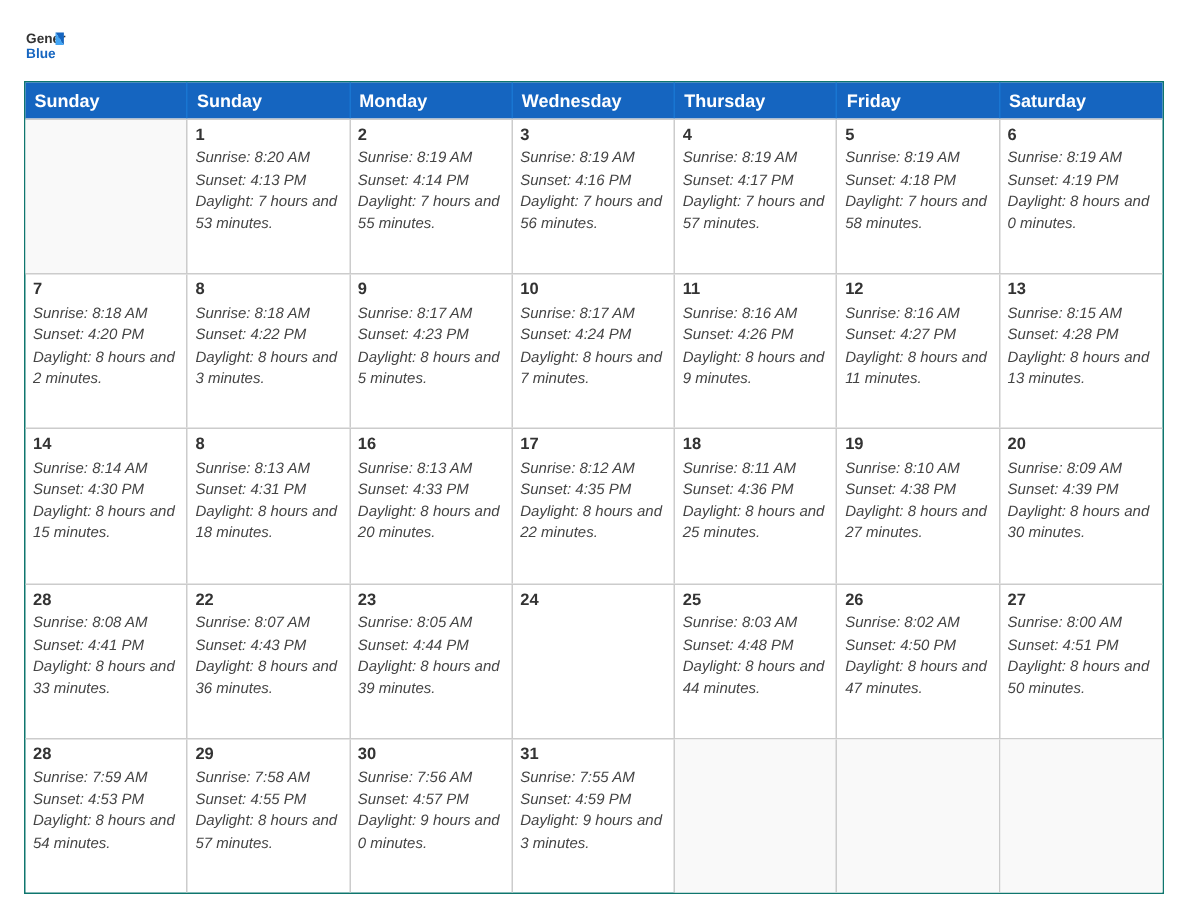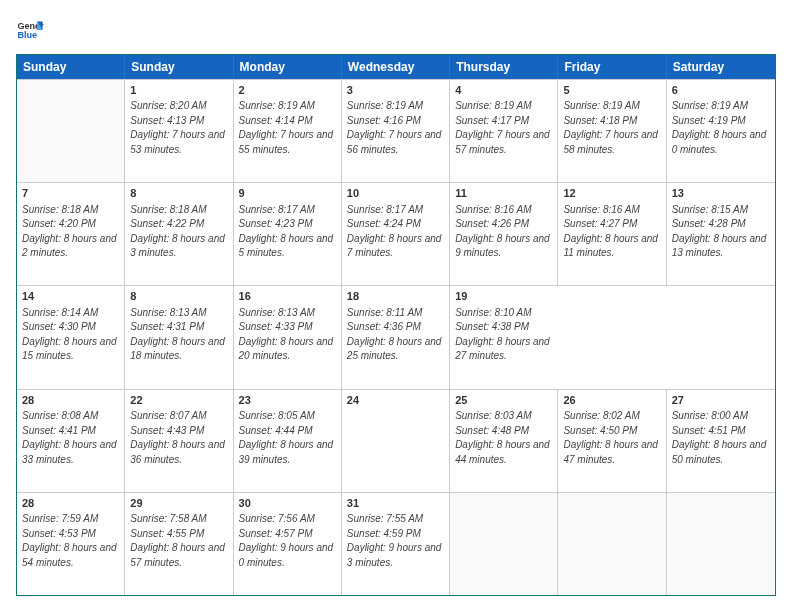--- a/index.html
+++ b/index.html
@@ -194,26 +194,34 @@
       </div>
           <div class="cal-cell">
         <span class="cell-date">8</span>
         <span class="cell-info">Sunrise: 8:13 AM<br>Sunset: 4:31 PM<br>Daylight: 8 hours and 18 minutes.</span>
       </div>
           <div class="cal-cell">
         <span class="cell-date">16</span>
         <span class="cell-info">Sunrise: 8:13 AM<br>Sunset: 4:33 PM<br>Daylight: 8 hours and 20 minutes.</span>
       </div>
           <div class="cal-cell">
+        <span class="cell-date">17</span>
+        <span class="cell-info">Sunrise: 8:12 AM<br>Sunset: 4:35 PM<br>Daylight: 8 hours and 22 minutes.</span>
+      </div>
+          <div class="cal-cell">
         <span class="cell-date">18</span>
         <span class="cell-info">Sunrise: 8:11 AM<br>Sunset: 4:36 PM<br>Daylight: 8 hours and 25 minutes.</span>
       </div>
           <div class="cal-cell">
         <span class="cell-date">19</span>
         <span class="cell-info">Sunrise: 8:10 AM<br>Sunset: 4:38 PM<br>Daylight: 8 hours and 27 minutes.</span>
+      </div>
+          <div class="cal-cell">
+        <span class="cell-date">20</span>
+        <span class="cell-info">Sunrise: 8:09 AM<br>Sunset: 4:39 PM<br>Daylight: 8 hours and 30 minutes.</span>
       </div>
         </div>
         <div class="cal-row">
           <div class="cal-cell">
         <span class="cell-date">28</span>
         <span class="cell-info">Sunrise: 8:08 AM<br>Sunset: 4:41 PM<br>Daylight: 8 hours and 33 minutes.</span>
       </div>
           <div class="cal-cell">
         <span class="cell-date">22</span>
         <span class="cell-info">Sunrise: 8:07 AM<br>Sunset: 4:43 PM<br>Daylight: 8 hours and 36 minutes.</span>

